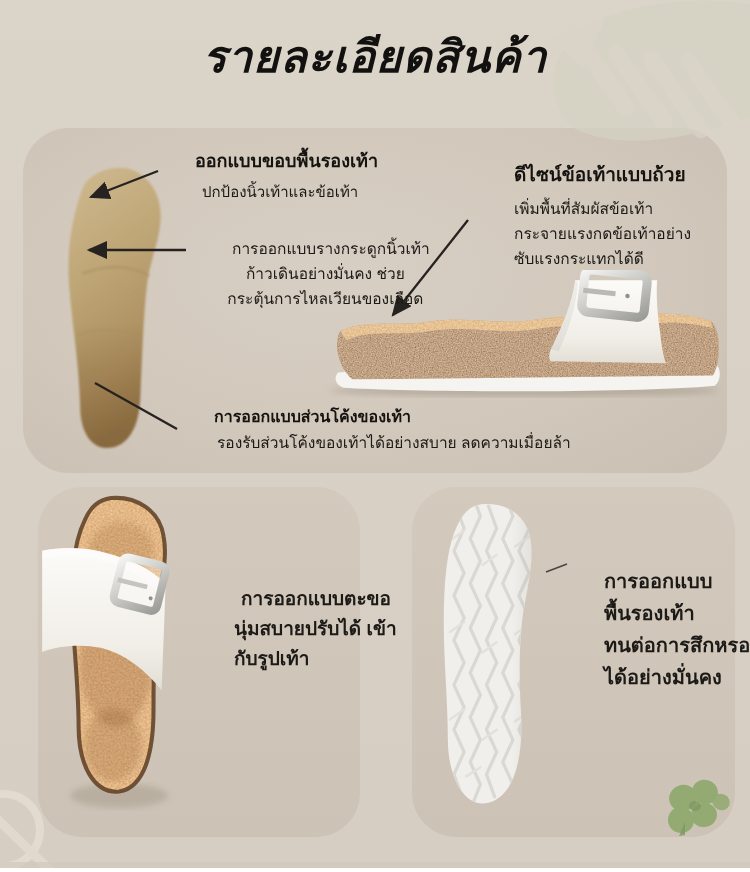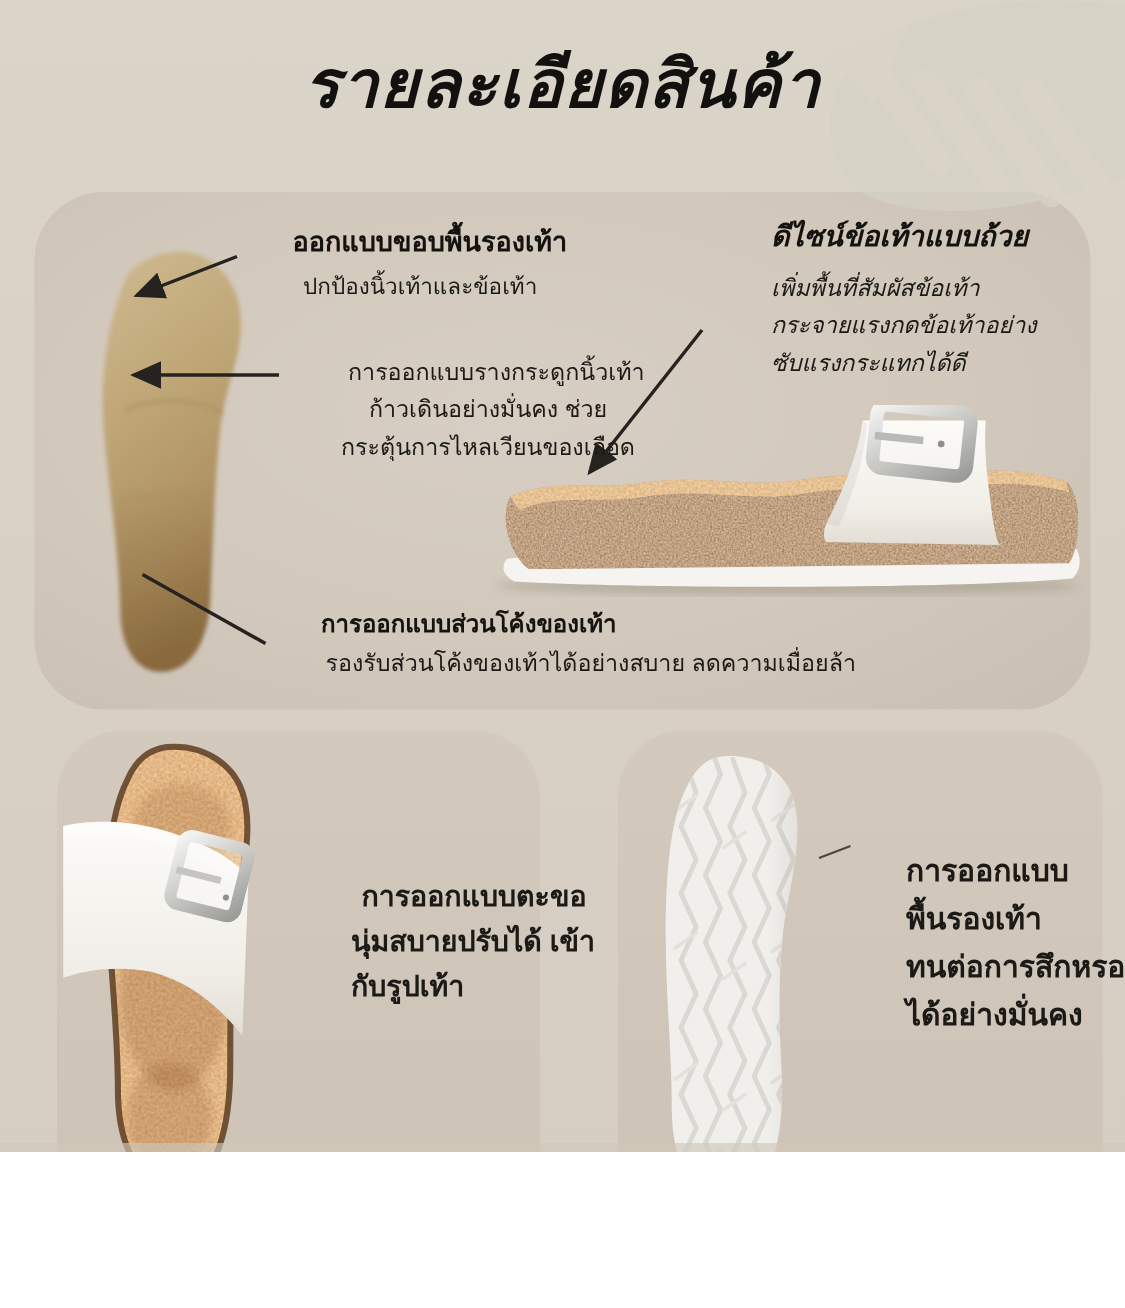--- a/index.html
+++ b/index.html
@@ -1,17 +1,17 @@
 <!DOCTYPE html>
 <html><head>
 <meta charset="utf-8">
 <style>
   html,body{margin:0;padding:0;}
   body{font-family:"Liberation Sans","DejaVu Sans",sans-serif;}
-  .page{position:relative;width:750px;height:768px;overflow:hidden;
+  .page{position:relative;width:750px;height:868px;overflow:hidden;
         background:linear-gradient(180deg,#dbd4c9 0%,#d8d0c5 60%,#d6cec3 100%);color:#1c1a17;}
   .title{position:absolute;top:28px;left:0;right:0;text-align:center;
          font-size:44px;font-weight:800;font-style:italic;letter-spacing:1px;
          color:#121110;line-height:1.3;z-index:3;}
   .card{position:absolute;border-radius:46px;z-index:0;}
   .card1{left:23px;top:128px;width:704px;height:345px;
          background:radial-gradient(ellipse at 45% 42%,#d8cfc4 0%,#d2c8bc 55%,#c9bfb2 100%);}
   .card2{left:38px;top:487px;width:322px;height:350px;border-radius:44px;
          background:linear-gradient(180deg,#d3c9bd 0%,#ccc2b5 100%);}
   .card3{left:412px;top:487px;width:323px;height:350px;border-radius:44px;
@@ -19,21 +19,21 @@
   .art{position:absolute;z-index:1;}
   .overlay{position:absolute;inset:0;z-index:2;pointer-events:none;}
   .txt{position:absolute;z-index:3;line-height:1.62;margin-left:38px;}
   .txt div{white-space:nowrap;}
   .h{font-weight:800;color:#151310;}
   .annot-edge{left:157px;top:147px;font-size:15px;}
   .annot-edge .h{font-size:18px;margin-bottom:4px;}
   .annot-edge .i1{margin-left:7px;}
   .annot-groove{left:183px;top:236px;font-size:15.5px;text-align:center;}
   .annot-groove .i1{margin-left:11px;}
-  .annot-ankle{left:476px;top:144px;font-size:15.5px;font-style:italic;}
+  .annot-ankle{left:476px;top:160px;font-size:15.5px;}
   .annot-ankle .h{font-size:19px;margin-bottom:5px;}
   .annot-arch{left:176px;top:404px;}
   .annot-arch .h{font-size:16px;}
   .annot-arch .sub{font-size:15.5px;margin-left:3px;}
   .annot-hook{left:196px;top:584px;font-size:19px;font-weight:600;line-height:1.58;}
   .annot-hook .i1{margin-left:7px;}
   .annot-outsole{left:566px;top:565px;font-size:20px;font-weight:600;line-height:1.6;}
   .bottom-strip{position:absolute;left:0;bottom:0;width:750px;height:6px;
                 background:#cfc7ba;opacity:.65;z-index:1;}
 </style>

